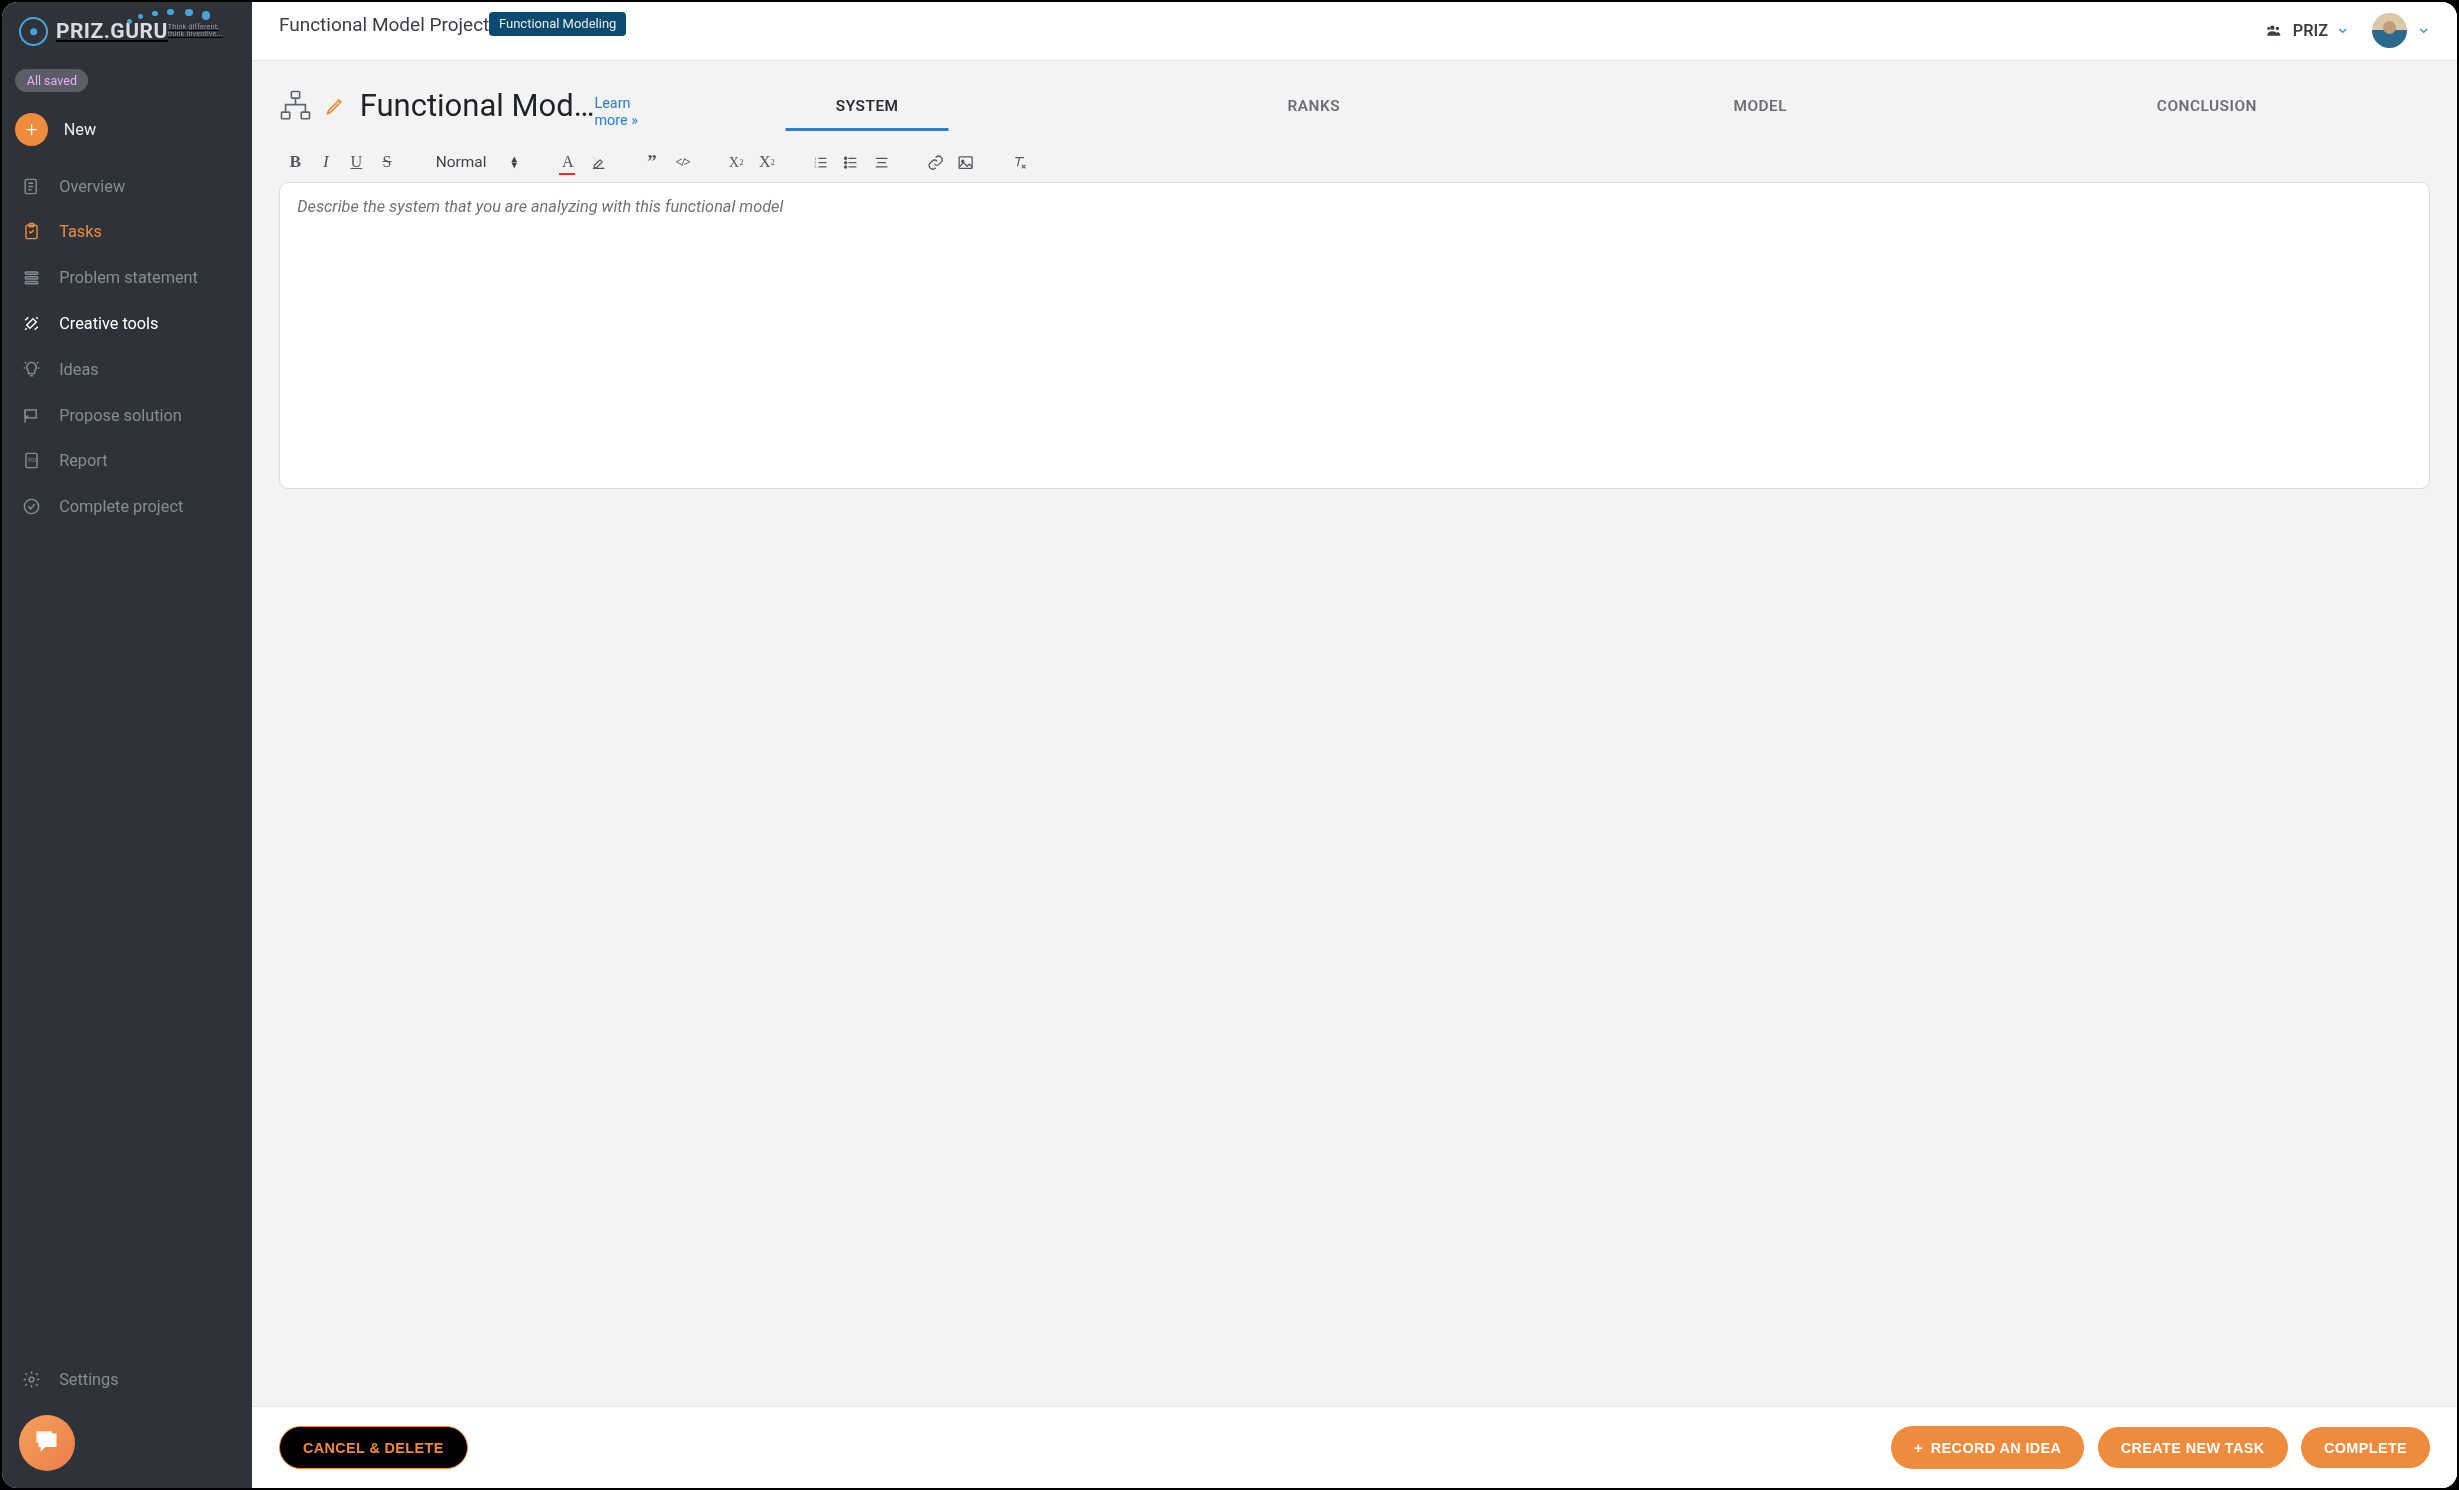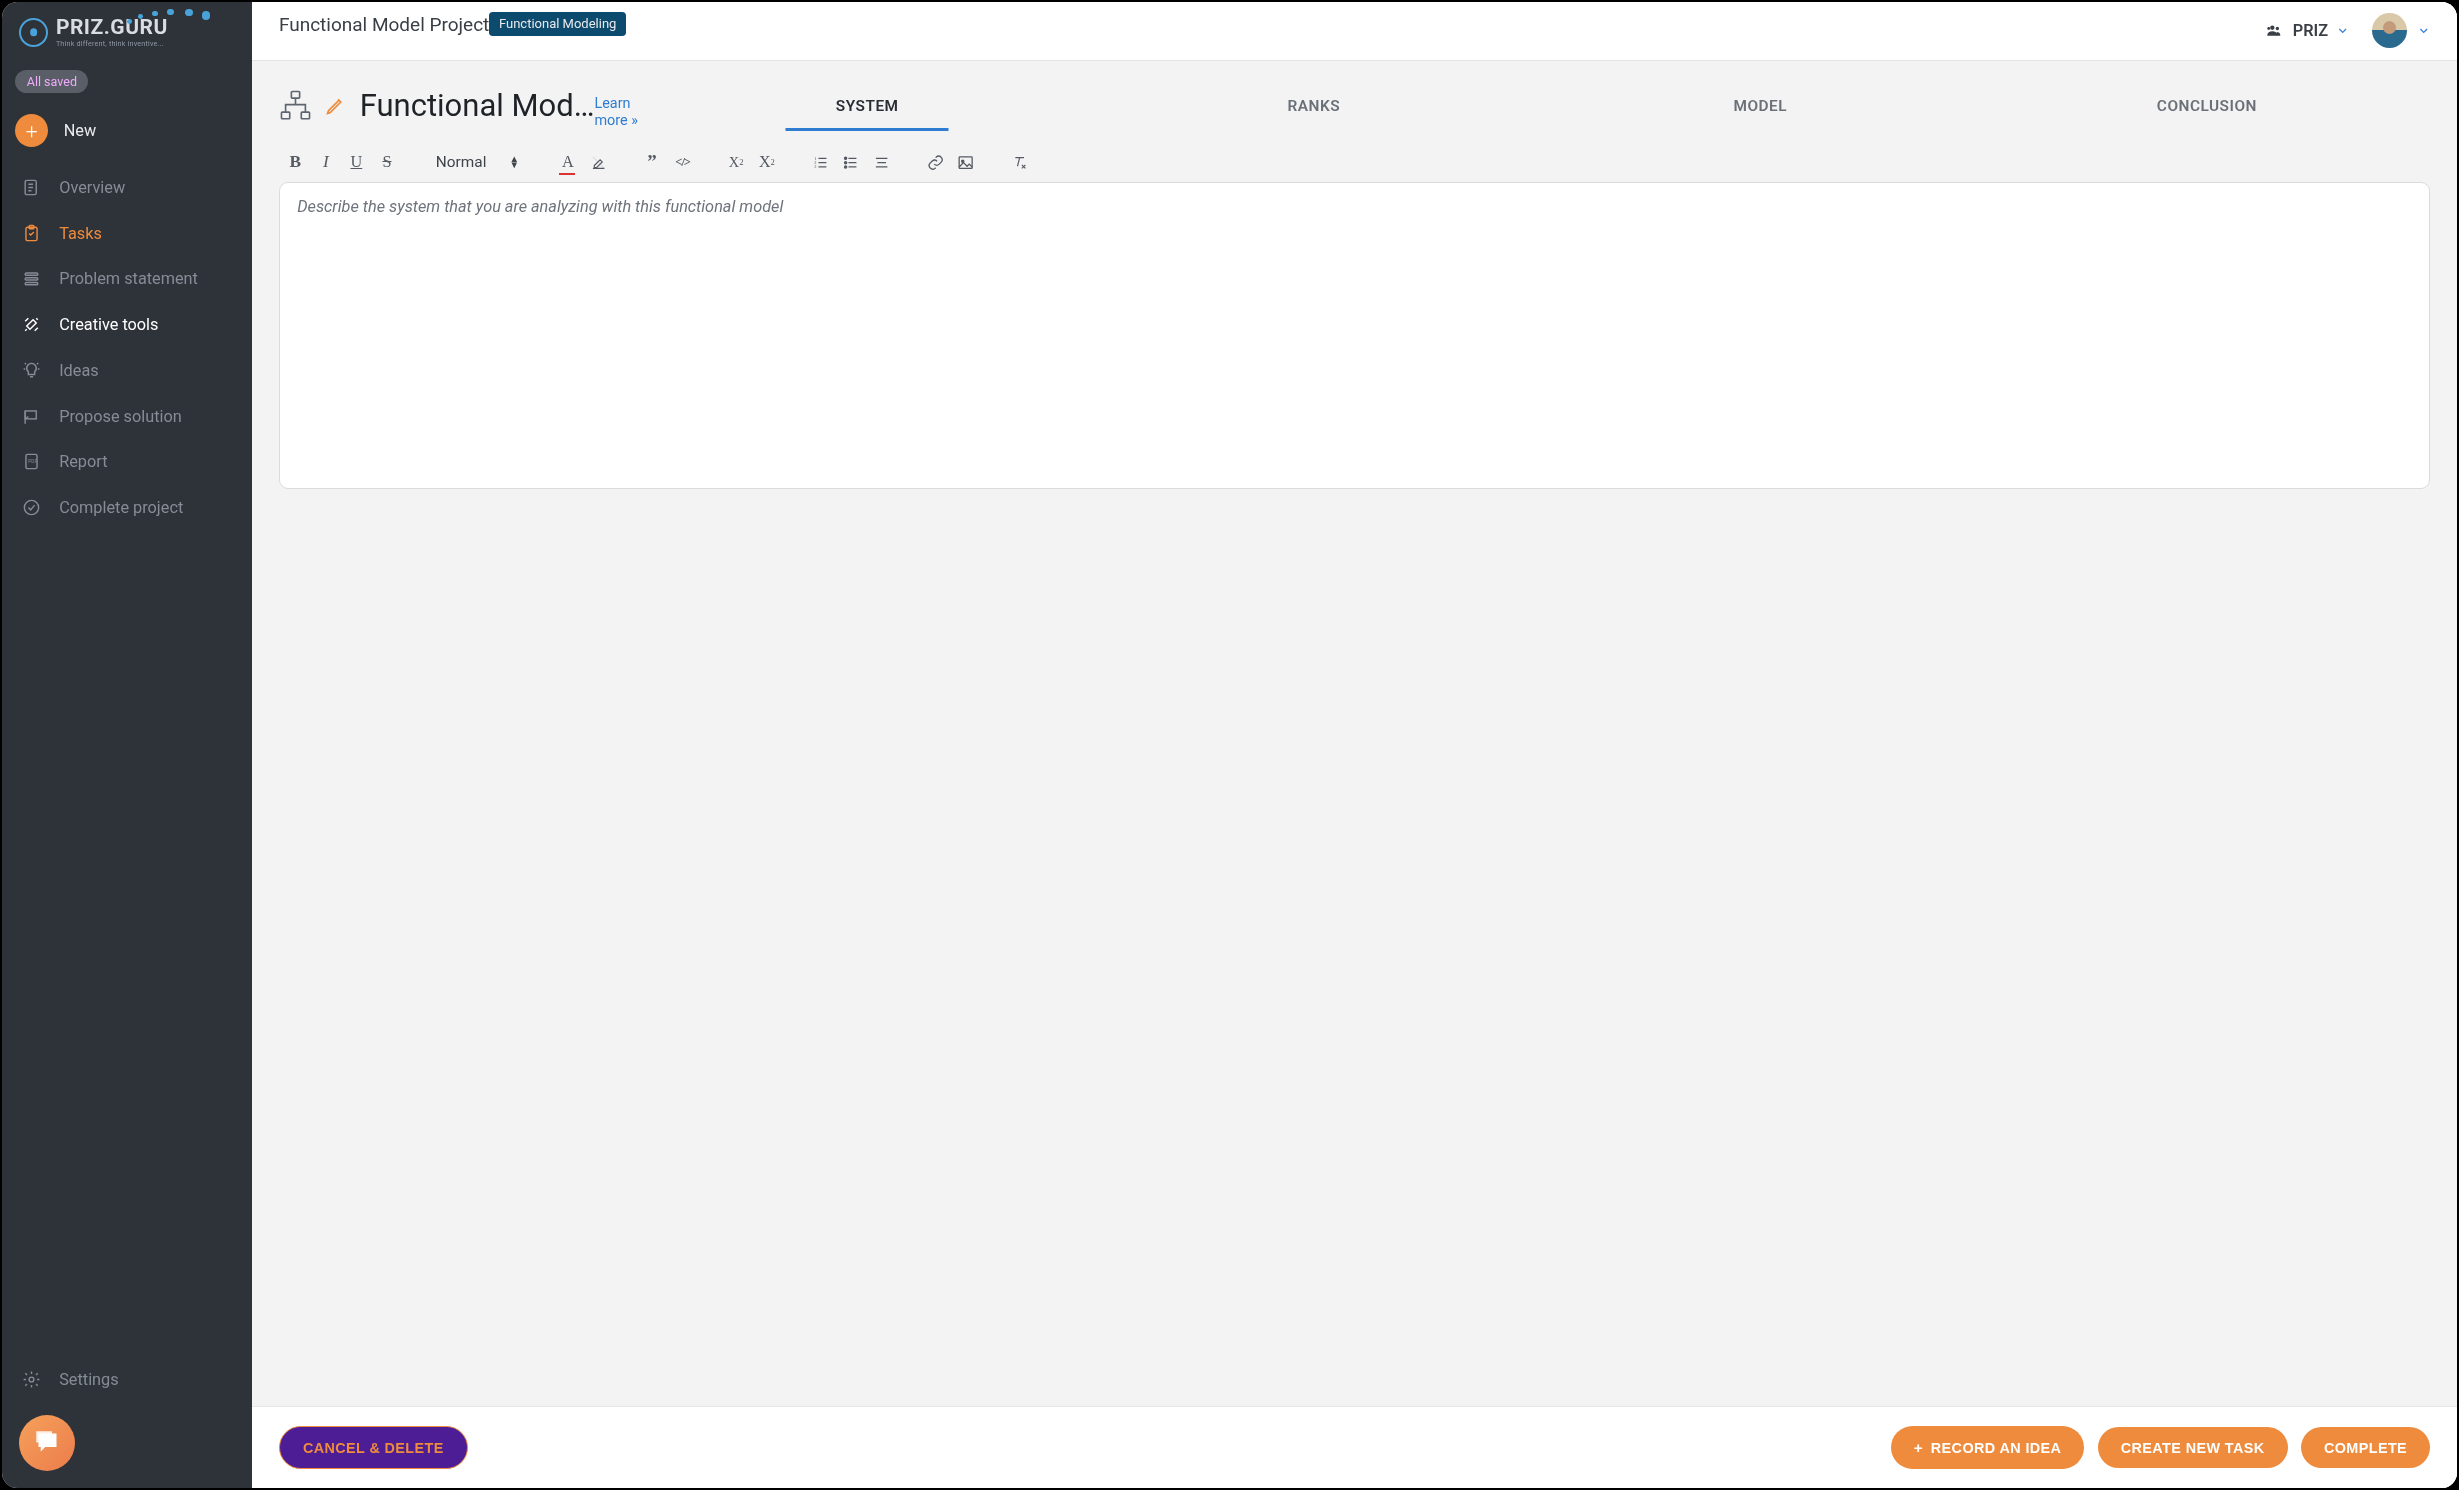--- a/index.html
+++ b/index.html
@@ -42,21 +42,21 @@
 }
 .logo-mark::after {
   content: '';
   position: absolute;
   width: 7.7px; height: 7.7px;
   background: #4aa3d8;
   border-radius: 50%;
   top: 50%; left: 50%;
   transform: translate(-50%, -50%);
 }
-.logo-text { display: flex; flex-direction: column; line-height: 1; }
+.logo-text { display: flex; flex-direction: row; line-height: 1; text-decoration: underline; }
 .logo-main {
   font-size: 21px;
   font-weight: 700;
   letter-spacing: 0.5px;
   color: #d9dde2;
 }
 .logo-tag {
   font-size: 7.2px;
   color: #8f98a3;
   letter-spacing: 0.2px;
@@ -350,21 +350,21 @@
   font-weight: 600;
   letter-spacing: 0.4px;
   padding: 12.5px 23px;
   cursor: pointer;
   display: inline-flex;
   align-items: center;
   gap: 7.7px;
   border: none;
 }
 .btn-outline {
-  background: #4c1d95;
+  background: #000000;
   color: #ee8b3c;
   border: 1.4px solid #ee8b3c;
   text-align: center;
 }
 .btn-fill {
   background: #ee8b3c;
   color: #fff;
 }
 .footer-spacer { flex: 1; }
 .btn .plus-sm { font-size: 15.4px; font-weight: 700; }

